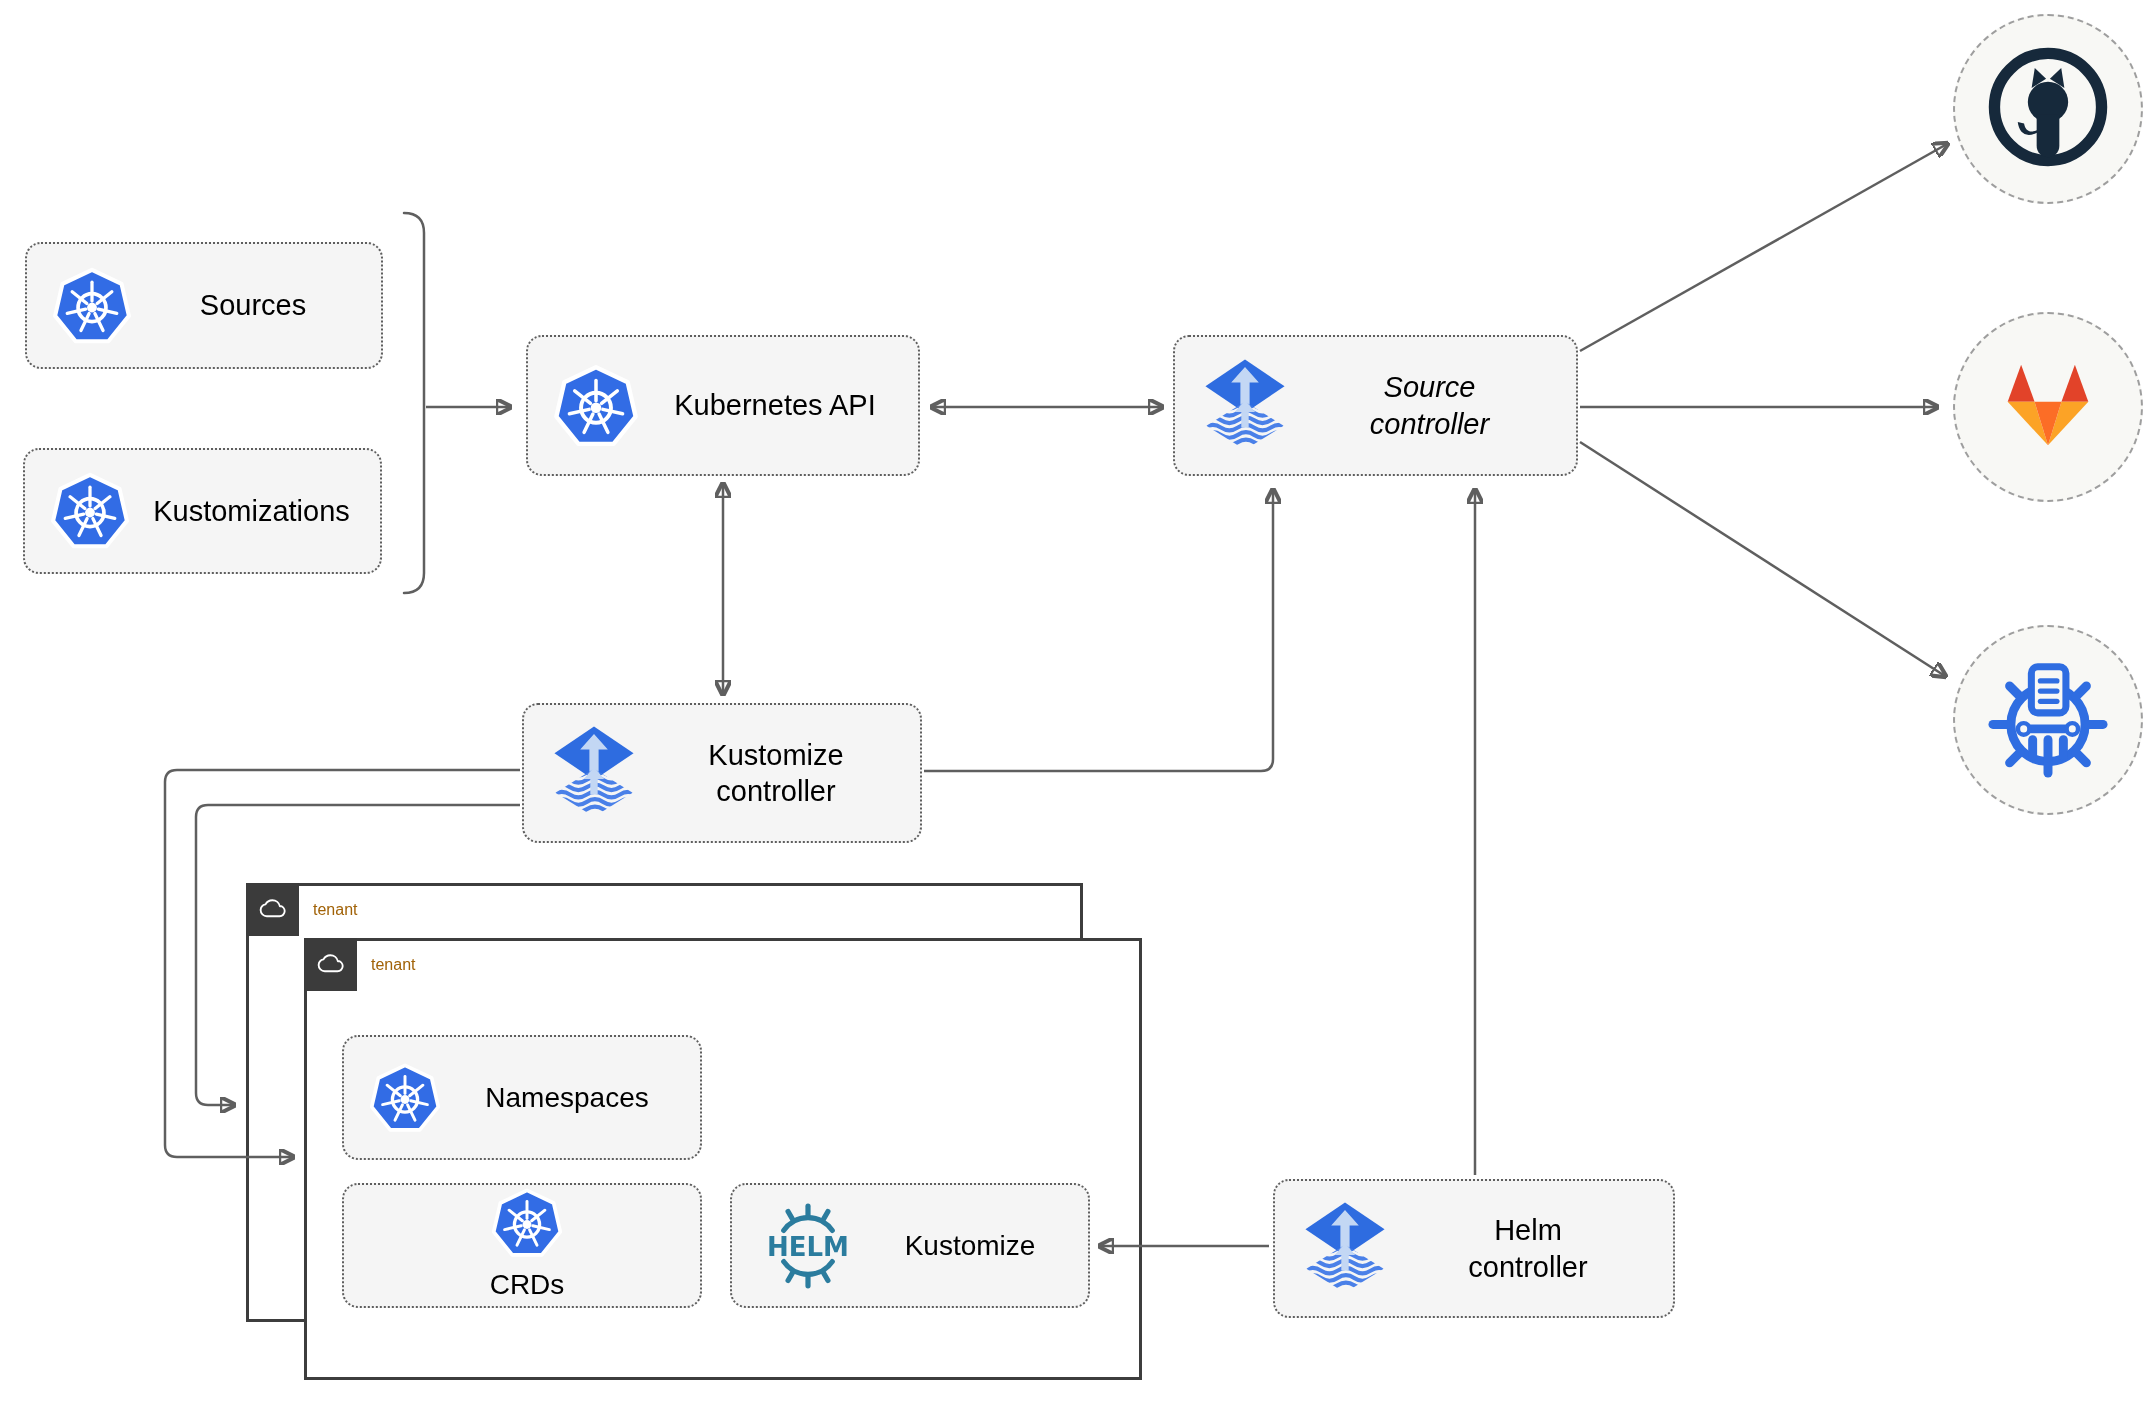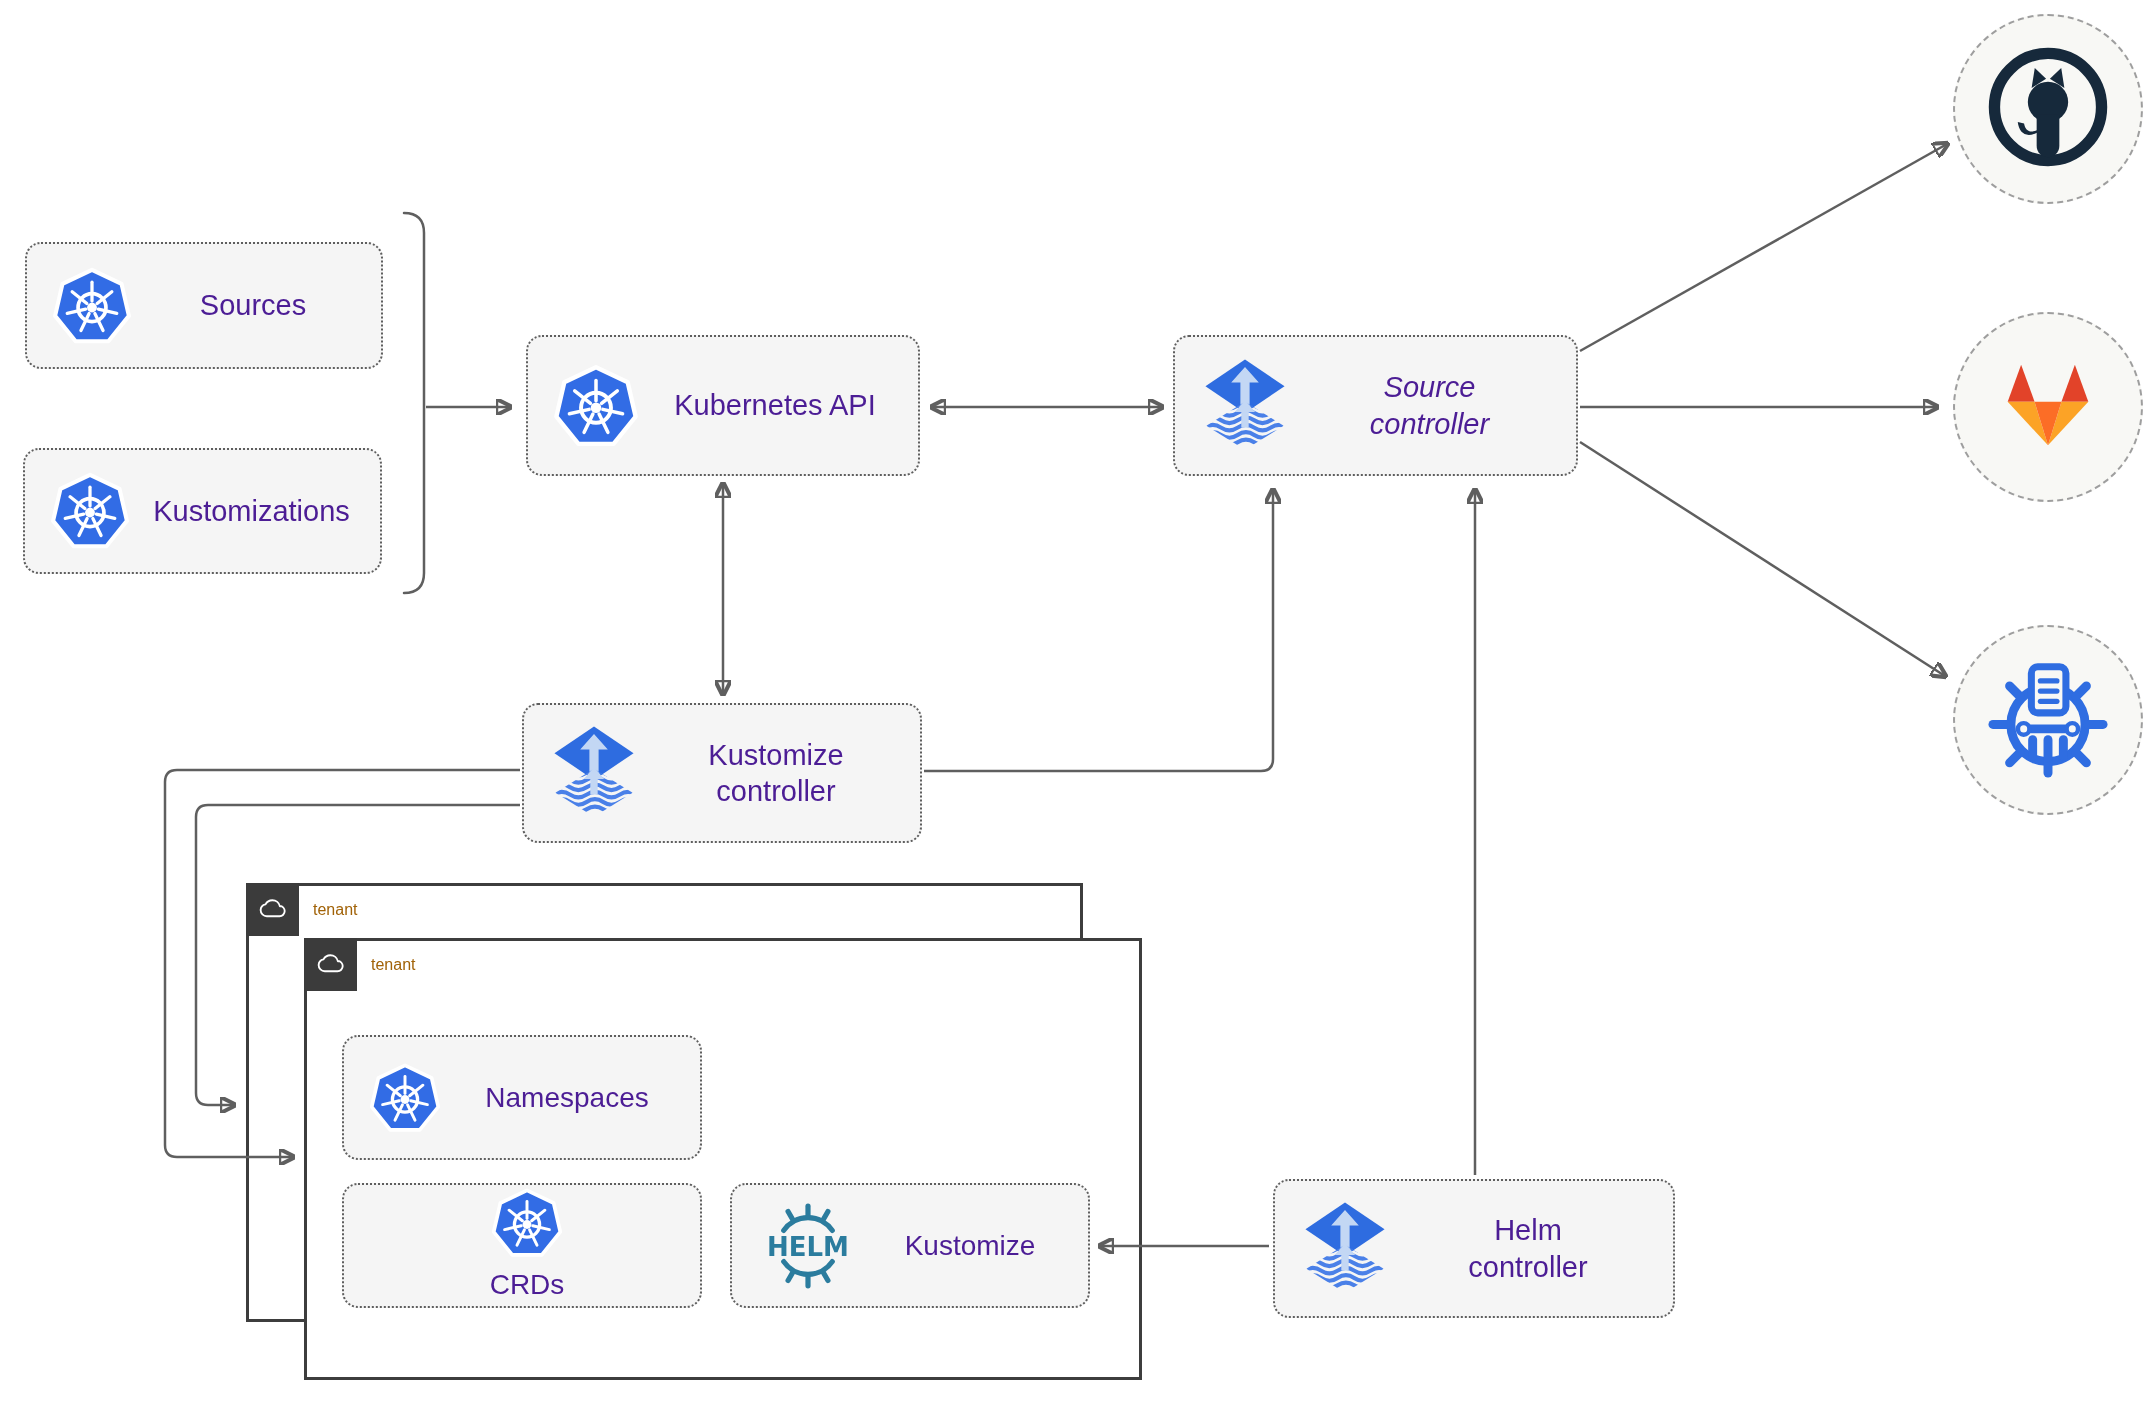--- a/index.html
+++ b/index.html
@@ -8,21 +8,21 @@
     font-family:"Liberation Sans", sans-serif; overflow:hidden;
   }
   
   .node {
     position:absolute; box-sizing:border-box;
     display:flex; align-items:center; gap:6px;
     background:#f5f5f5; border:2px dotted #5e5e5e; border-radius:16px;
     padding:0 14px 0 24px;
   }
   .node .icon { flex:0 0 auto; display:flex; align-items:center; justify-content:flex-start; }
-  .node .label { flex:1 1 auto; text-align:center; font-size:29px; color:#4c1d95; line-height:1.25; }
+  .node .label { flex:1 1 auto; text-align:center; font-size:29px; color:#000000; line-height:1.25; }
   .node .label .inner { display:inline-block; }
   .node.two-line .label .inner { max-width:175px; }
   .node.small .label { font-size:28px; }
 
   
   .tenant { position:absolute; box-sizing:border-box; background:#ffffff; border:3px solid #3d3d3d; }
   .tenant-badge {
     position:absolute; top:-3px; left:-3px; width:53px; height:53px; background:#3b3b3b;
     display:flex; align-items:center; justify-content:center;
   }

